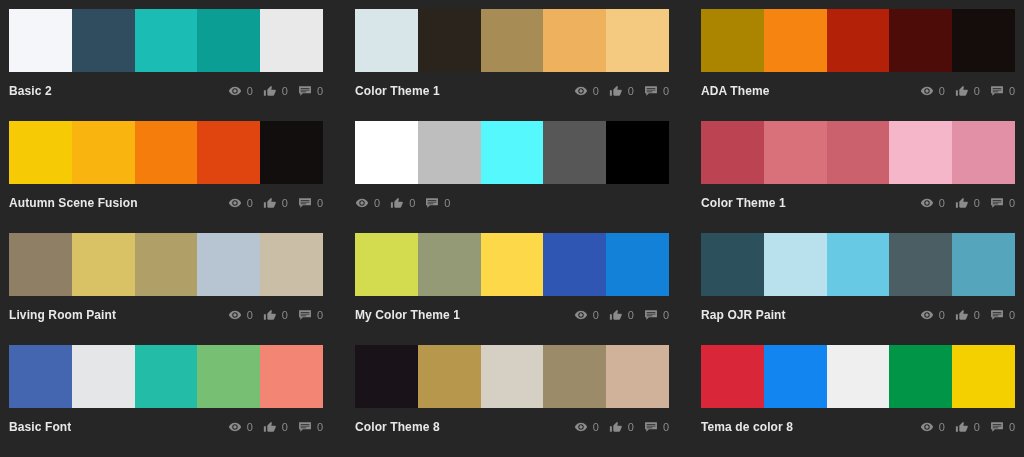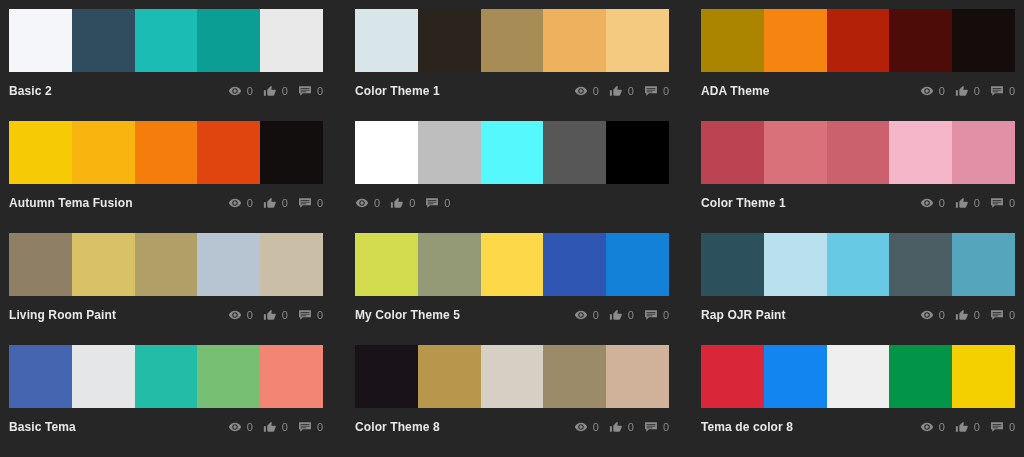--- a/index.html
+++ b/index.html
@@ -223,21 +223,21 @@
 
   <div class="card">
     <div class="swatch-strip">
         <div class="swatch" style="background: rgb(246, 203, 6);"></div>
         <div class="swatch" style="background: rgb(250, 180, 16);"></div>
         <div class="swatch" style="background: rgb(245, 125, 11);"></div>
         <div class="swatch" style="background: rgb(224, 69, 16);"></div>
         <div class="swatch" style="background: rgb(18, 14, 13);"></div>
       </div>
     <div class="card-meta">
-      <div class="card-title">Autumn Tema Fusion</div>
+      <div class="card-title">Autumn Scene Fusion</div>
       <div class="stats">
         <div class="stat">
           <span class="stat-icon">
             <svg viewBox="0 0 16 16" width="14" height="14" fill="#8b8b8b">
               <path d="M8 3.2C4.7 3.2 2 5.4 0.9 8c1.1 2.6 3.8 4.8 7.1 4.8S13.9 10.6 15.1 8C13.9 5.4 11.3 3.2 8 3.2zm0 8c-1.8 0-3.2-1.4-3.2-3.2S6.2 4.8 8 4.8 11.2 6.2 11.2 8 9.8 11.2 8 11.2zm0-5.1c-1 0-1.9.8-1.9 1.9S7 9.9 8 9.9 9.9 9 9.9 8 9 6.1 8 6.1z"></path>
             </svg>
           </span>
           <span class="stat-count">0</span>
         </div>
         <div class="stat">
@@ -382,21 +382,21 @@
 
   <div class="card">
     <div class="swatch-strip">
         <div class="swatch" style="background: rgb(210, 220, 78);"></div>
         <div class="swatch" style="background: rgb(148, 154, 118);"></div>
         <div class="swatch" style="background: rgb(253, 217, 74);"></div>
         <div class="swatch" style="background: rgb(47, 86, 179);"></div>
         <div class="swatch" style="background: rgb(20, 129, 216);"></div>
       </div>
     <div class="card-meta">
-      <div class="card-title">My Color Theme 5</div>
+      <div class="card-title">My Color Theme 1</div>
       <div class="stats">
         <div class="stat">
           <span class="stat-icon">
             <svg viewBox="0 0 16 16" width="14" height="14" fill="#8b8b8b">
               <path d="M8 3.2C4.7 3.2 2 5.4 0.9 8c1.1 2.6 3.8 4.8 7.1 4.8S13.9 10.6 15.1 8C13.9 5.4 11.3 3.2 8 3.2zm0 8c-1.8 0-3.2-1.4-3.2-3.2S6.2 4.8 8 4.8 11.2 6.2 11.2 8 9.8 11.2 8 11.2zm0-5.1c-1 0-1.9.8-1.9 1.9S7 9.9 8 9.9 9.9 9 9.9 8 9 6.1 8 6.1z"></path>
             </svg>
           </span>
           <span class="stat-count">0</span>
         </div>
         <div class="stat">
@@ -462,21 +462,21 @@
 
   <div class="card">
     <div class="swatch-strip">
         <div class="swatch" style="background: rgb(68, 102, 176);"></div>
         <div class="swatch" style="background: rgb(228, 230, 232);"></div>
         <div class="swatch" style="background: rgb(35, 189, 167);"></div>
         <div class="swatch" style="background: rgb(119, 191, 114);"></div>
         <div class="swatch" style="background: rgb(242, 133, 116);"></div>
       </div>
     <div class="card-meta">
-      <div class="card-title">Basic Tema</div>
+      <div class="card-title">Basic Font</div>
       <div class="stats">
         <div class="stat">
           <span class="stat-icon">
             <svg viewBox="0 0 16 16" width="14" height="14" fill="#8b8b8b">
               <path d="M8 3.2C4.7 3.2 2 5.4 0.9 8c1.1 2.6 3.8 4.8 7.1 4.8S13.9 10.6 15.1 8C13.9 5.4 11.3 3.2 8 3.2zm0 8c-1.8 0-3.2-1.4-3.2-3.2S6.2 4.8 8 4.8 11.2 6.2 11.2 8 9.8 11.2 8 11.2zm0-5.1c-1 0-1.9.8-1.9 1.9S7 9.9 8 9.9 9.9 9 9.9 8 9 6.1 8 6.1z"></path>
             </svg>
           </span>
           <span class="stat-count">0</span>
         </div>
         <div class="stat">

